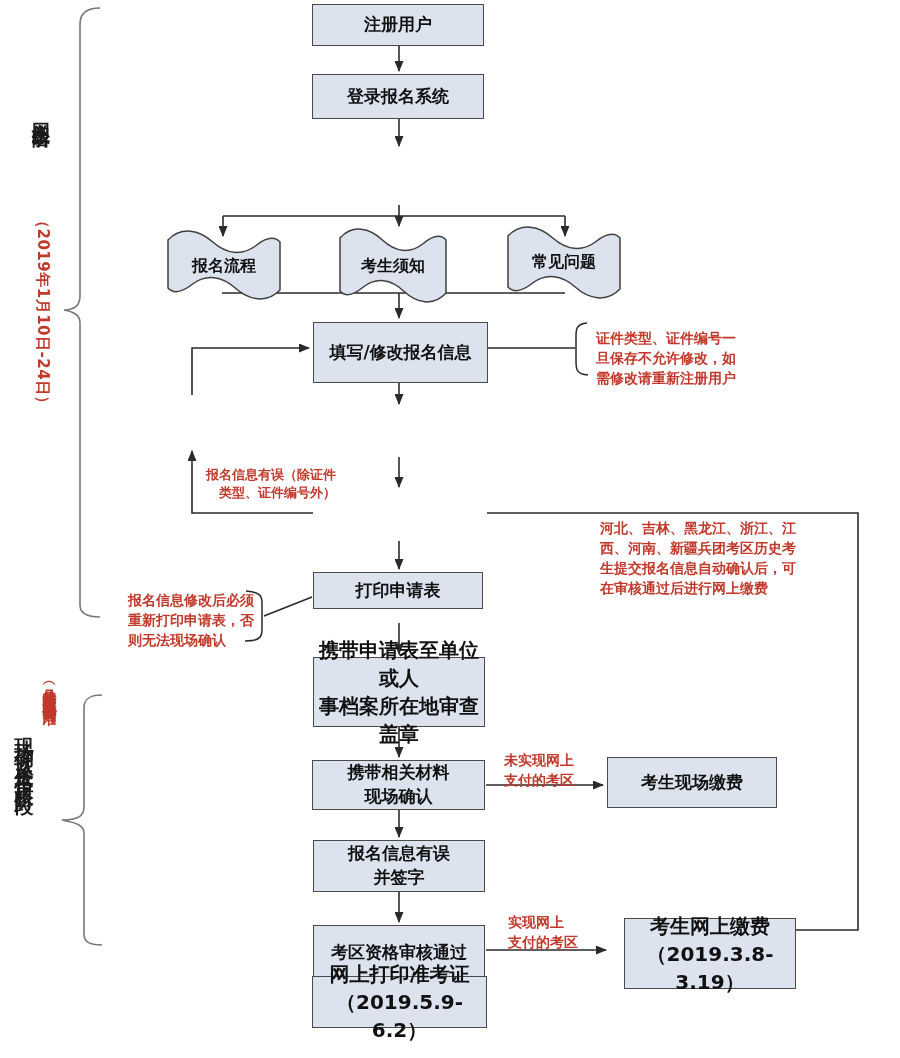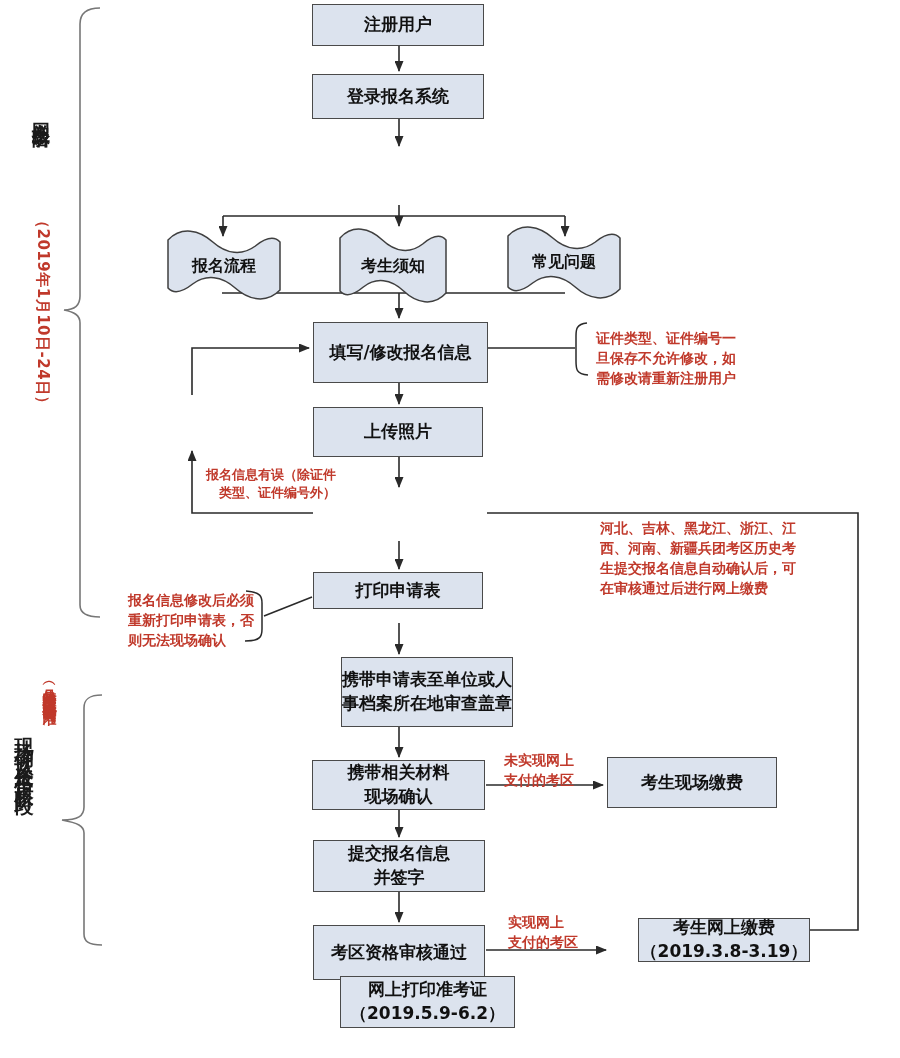--- a/index.html
+++ b/index.html
@@ -20,21 +20,21 @@
   .docshape{fill:var(--node-fill);stroke:#3f3f3f;stroke-width:1.5;}
   .node{
     position:absolute;
     background:var(--node-fill);
     border:1.6px solid var(--node-border);
     display:flex;align-items:center;justify-content:center;
     text-align:center;font-weight:bold;font-size:17px;color:#111;
     line-height:1.4;white-space:pre-line;
     box-sizing:border-box;
   }
-  .node.small{font-size:17px;margin-left:28px;}
+  .node.small{font-size:20px;}
   .doc-label{
     position:absolute;display:flex;align-items:center;justify-content:center;
     text-align:center;font-weight:bold;font-size:16px;color:#111;
   }
   .note{
     position:absolute;color:var(--annotation-red);
     font-weight:bold;font-size:14px;line-height:1.42;white-space:pre-line;
   }
   .note.sm{font-size:13px;text-align:right;}
   .v-label{
@@ -128,31 +128,30 @@
   </svg>
 
   <div class="node" style="left:312px;top:4px;width:172px;height:42px">注册用户</div>
   <div class="node" style="left:312px;top:74px;width:172px;height:45px">登录报名系统</div>
 
   <div class="doc-label" style="left:168px;top:246px;width:112px;height:40px">报名流程</div>
   <div class="doc-label" style="left:340px;top:246px;width:106px;height:40px">考生须知</div>
   <div class="doc-label" style="left:508px;top:242px;width:112px;height:40px">常见问题</div>
 
   <div class="node" style="left:313px;top:322px;width:175px;height:61px">填写/修改报名信息</div>
-  <div class="node" style="left:313px;top:407px;width:170px;height:50px">上传照片</div>
   <div class="node" style="left:313px;top:572px;width:170px;height:37px">打印申请表</div>
   <div class="node small" style="left:313px;top:657px;width:172px;height:70px">携带申请表至单位或人
 事档案所在地审查盖章</div>
   <div class="node" style="left:312px;top:760px;width:173px;height:50px">携带相关材料
 现场确认</div>
   <div class="node" style="left:607px;top:757px;width:170px;height:51px">考生现场缴费</div>
-  <div class="node" style="left:313px;top:840px;width:172px;height:52px">提交报名信息
+  <div class="node" style="left:313px;top:840px;width:172px;height:52px">报名信息有误
 并签字</div>
   <div class="node" style="left:313px;top:925px;width:172px;height:55px">考区资格审核通过</div>
-  <div class="node small" style="left:610px;top:918px;width:172px;height:44px">考生网上缴费
+  <div class="node small" style="left:624px;top:918px;width:172px;height:71px">考生网上缴费
 （2019.3.8-3.19）</div>
   <div class="node small" style="left:312px;top:976px;width:175px;height:52px">网上打印准考证
 （2019.5.9-6.2）</div>
 
   <div class="note" style="left:596px;top:329px;width:160px">证件类型、证件编号一
 旦保存不允许修改，如
 需修改请重新注册用户</div>
   <div class="note sm" style="left:196px;top:466px;width:140px">报名信息有误（除证件
 类型、证件编号外）</div>
   <div class="note" style="left:600px;top:519px;width:205px">河北、吉林、黑龙江、浙江、江

